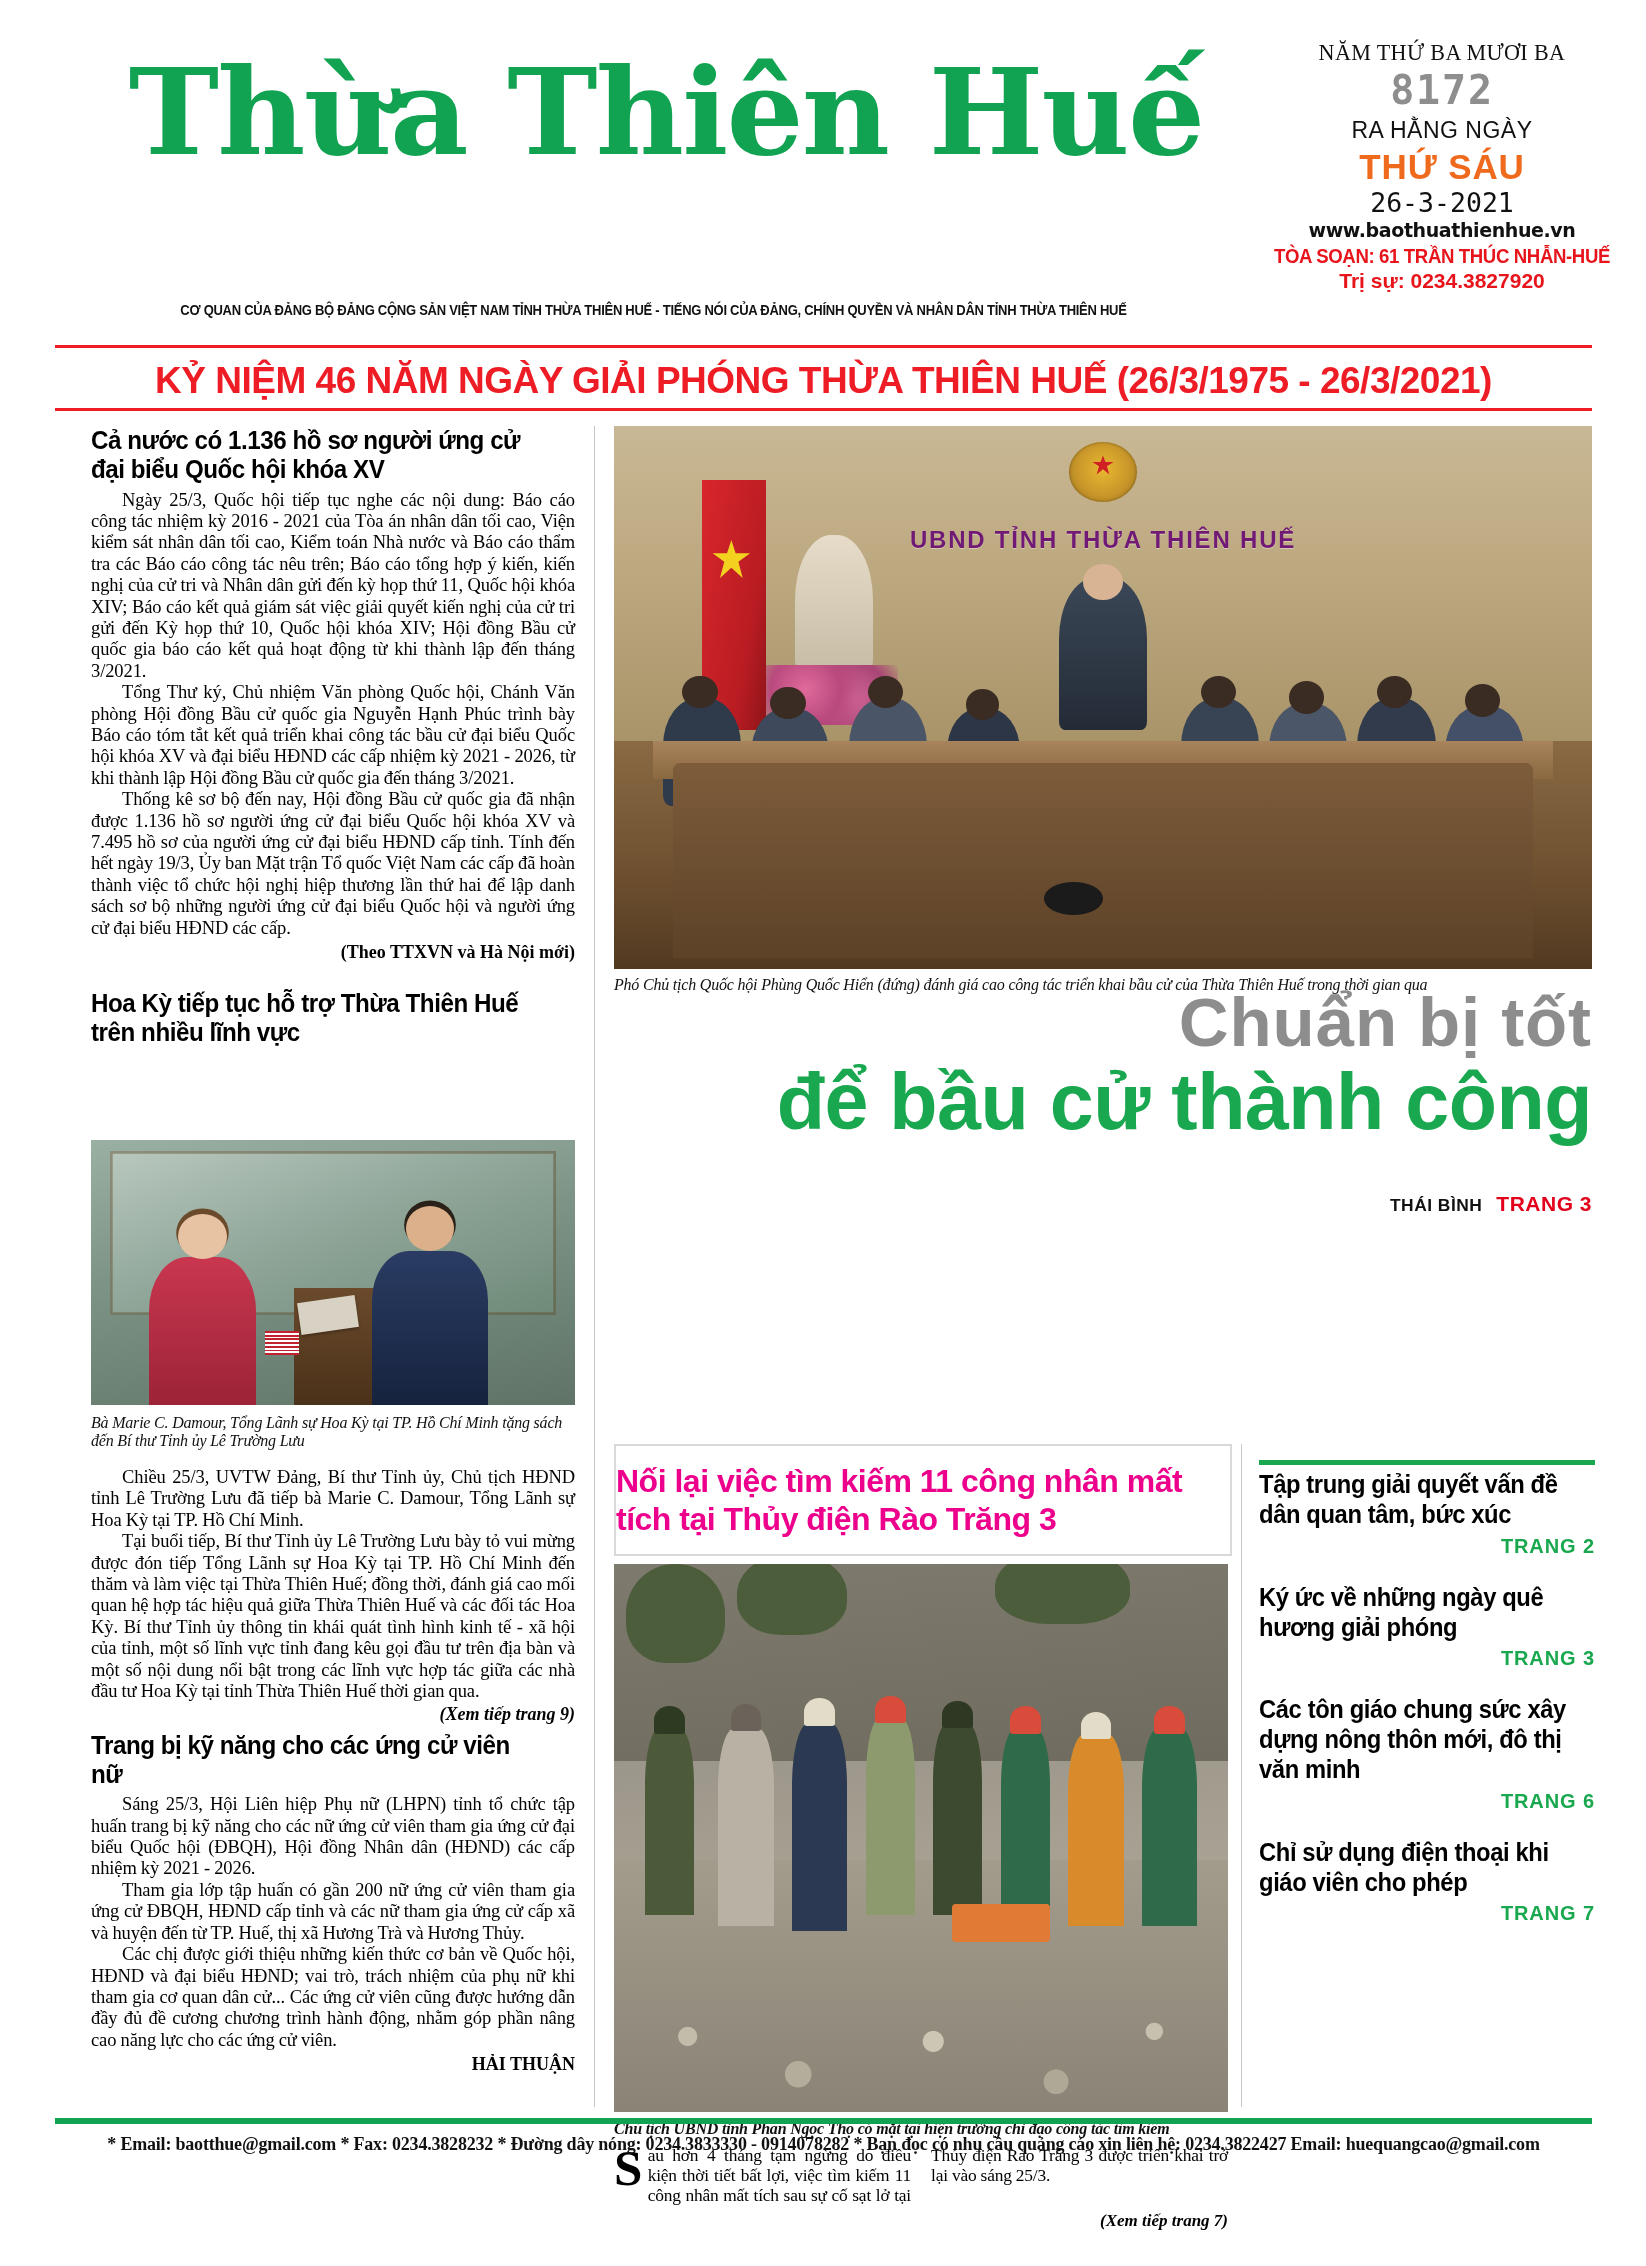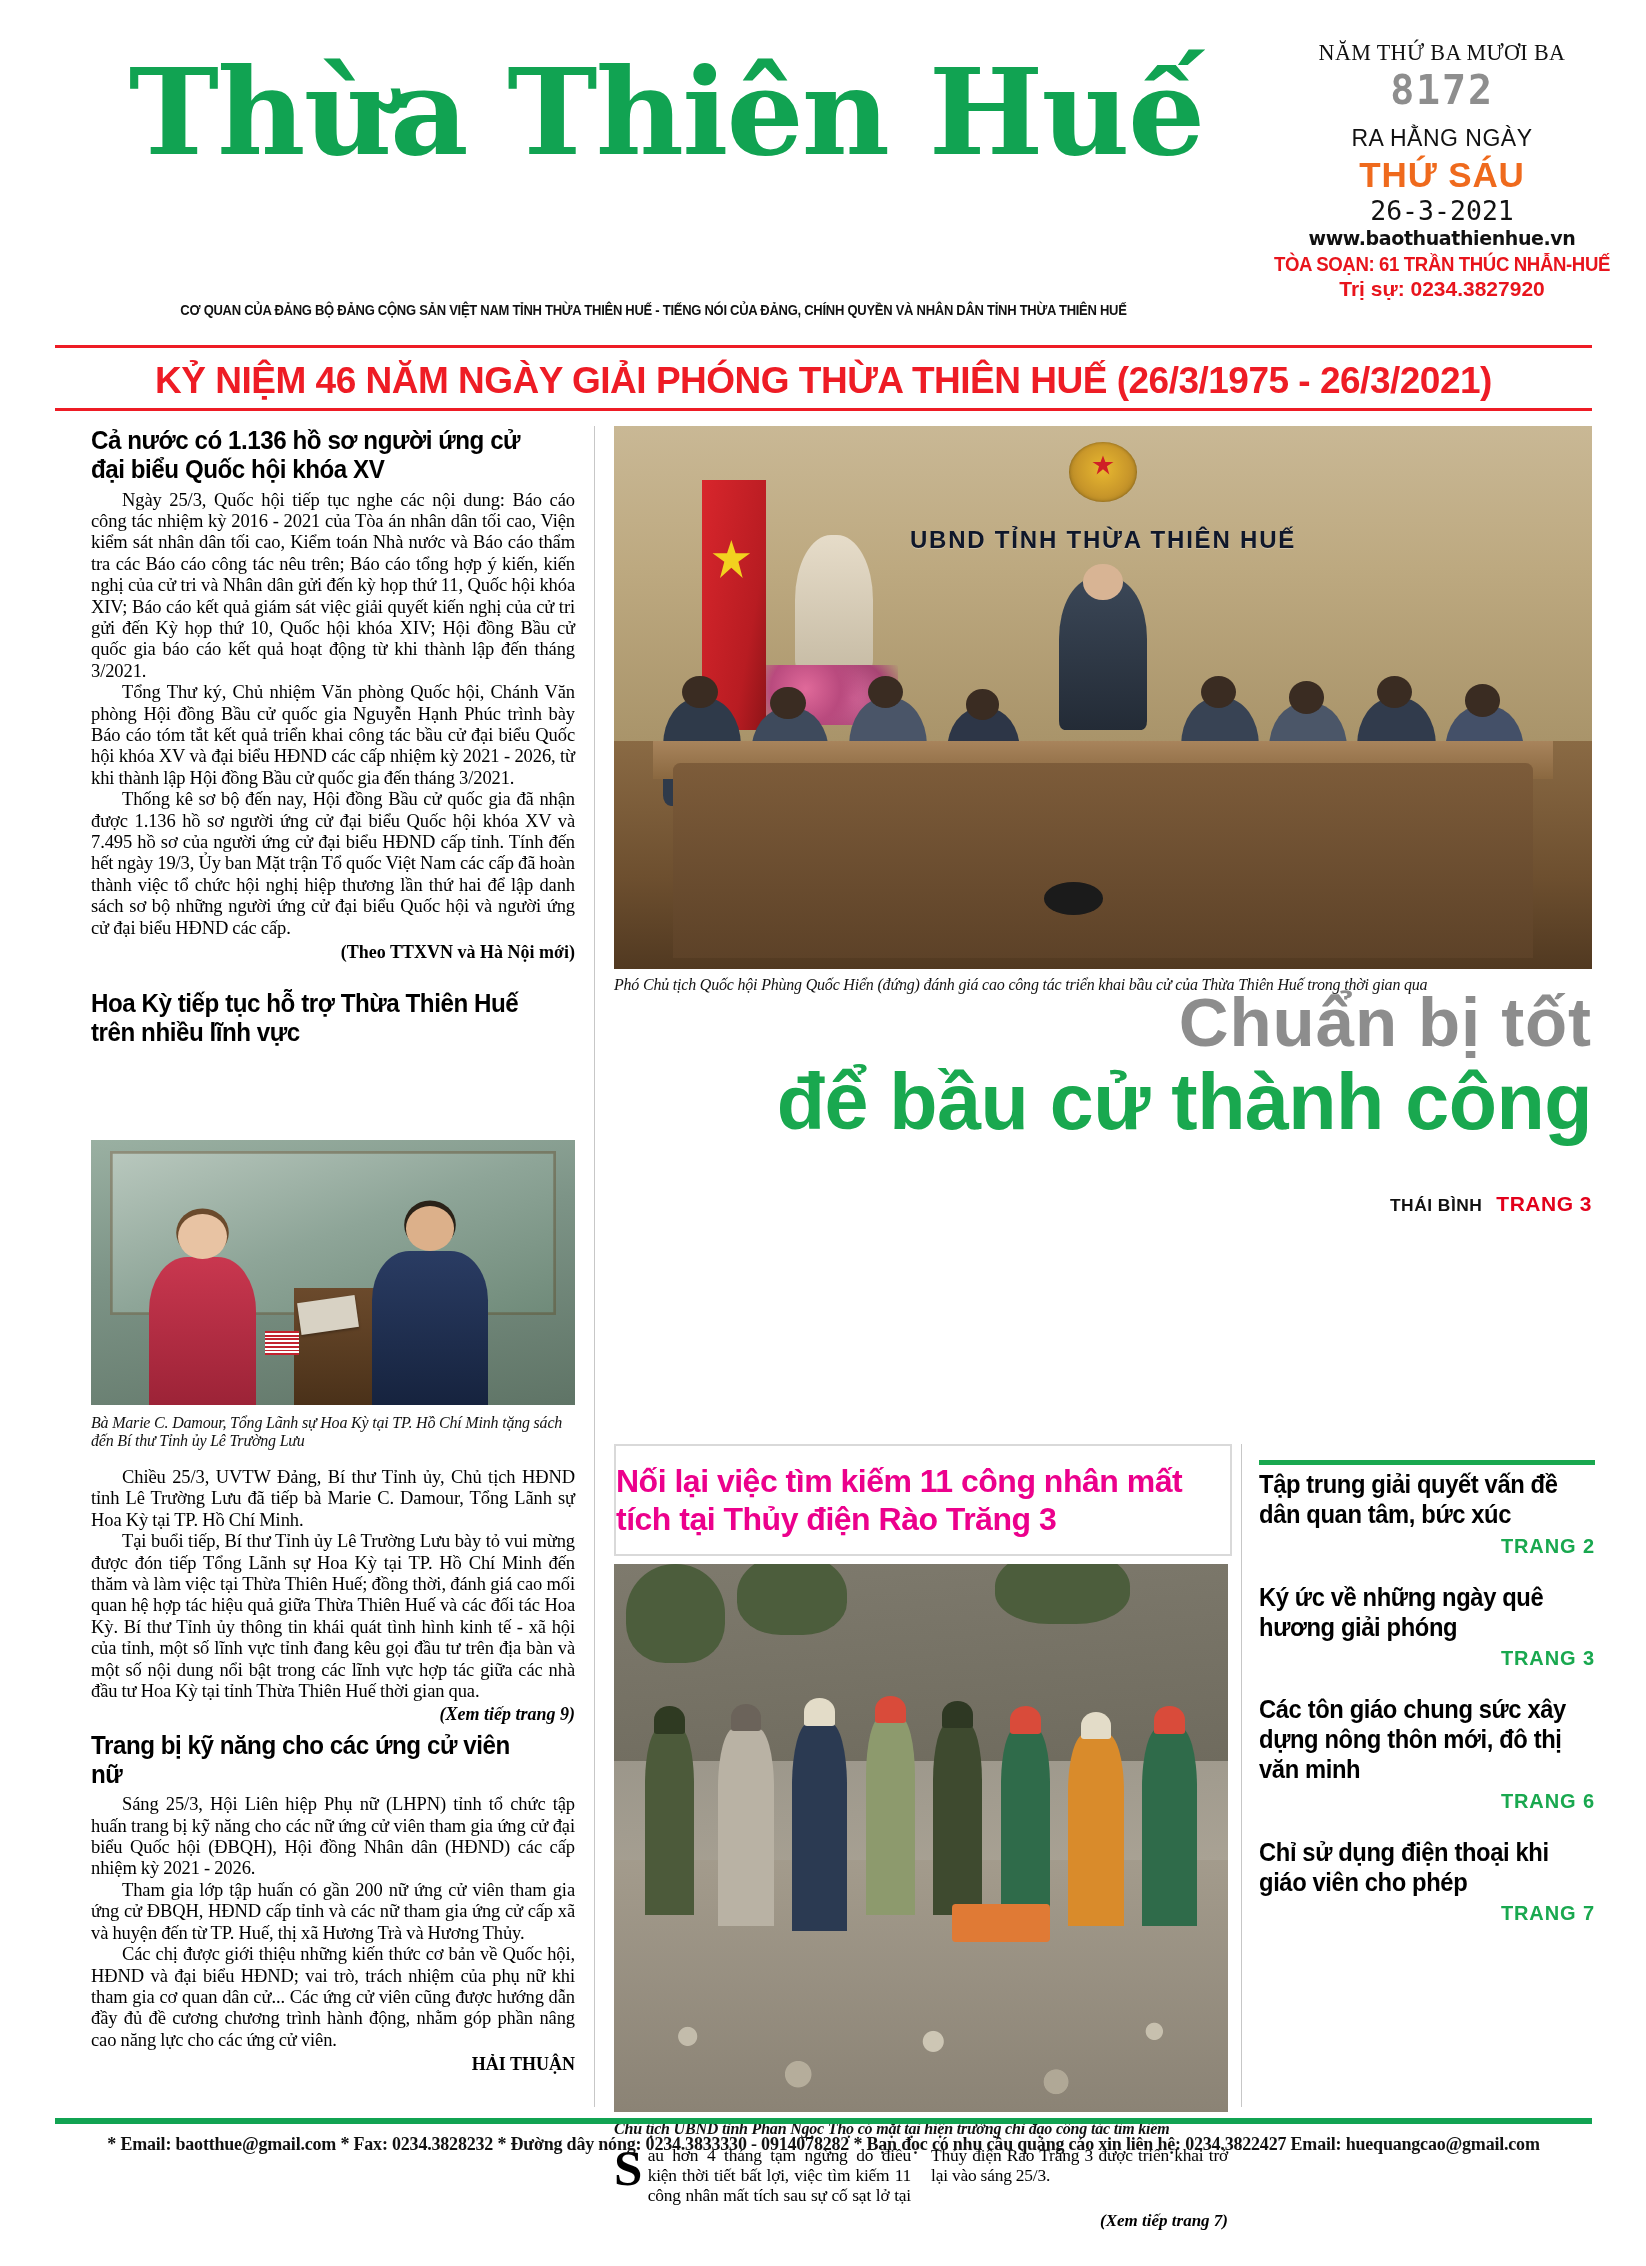--- a/index.html
+++ b/index.html
@@ -48,21 +48,21 @@
   }
   .mr-issue{
     font-family:"DejaVu Sans Mono", monospace;
     font-weight:700;
     font-size:40px;line-height:44px;
     color:#8e8e8e;letter-spacing:1.8px;margin-top:1.8px;
   }
   .mr-daily{
     font-family:"Liberation Sans", sans-serif;
     font-weight:400;
-    font-size:23px;letter-spacing:0.5px;margin-top:13px;color:#111;
+    font-size:23px;letter-spacing:0.5px;margin-top:5px;color:#111;
   }
   .mr-weekday{
     font-family:"Liberation Sans", sans-serif;
     font-weight:700;
     font-size:35px;line-height:40px;margin-top:3.7px;
     color:#ef6a1d;letter-spacing:0.9px;
   }
   .mr-date{
     font-family:"DejaVu Sans Mono", monospace;
     font-size:26.5px;line-height:31px;margin-top:0px;color:#111;letter-spacing:0px;
@@ -125,21 +125,21 @@
   
   .photo{position:absolute;overflow:hidden;background:#c9cdd2;}
 
   
   .p1{left:614px;top:426px;width:978px;height:543px;}
   .p1 .wall{position:absolute;left:0;top:0;width:100%;height:58%;
     background:linear-gradient(180deg,#c9b895 0%,#bda980 45%,#a9946a 100%);}
   .p1 .woodlow{position:absolute;left:0;top:58%;width:100%;height:42%;
     background:linear-gradient(180deg,#8a6a44 0%,#6d4f2f 60%,#513921 100%);}
   .p1 .banner{position:absolute;left:23%;top:17%;width:54%;height:8%;
-    background:rgba(160,140,105,.0);color:#0f172a;
+    background:rgba(160,140,105,.0);color:#701a75;
     font-family:"Liberation Sans", sans-serif;font-weight:700;font-size:24px;
     display:flex;align-items:center;justify-content:center;letter-spacing:1.8px;
     text-shadow:0 0.9px 0 rgba(255,255,255,.35);}
   .p1 .emblem{position:absolute;left:46.5%;top:3%;width:7%;height:11%;
     border-radius:50%;background:radial-gradient(circle at 50% 45%,#e8b830 0%,#c9972a 55%,#9d7520 100%);
     box-shadow:inset 0 0 3.7px rgba(0,0,0,.35);}
   .p1 .emblem:after{content:"";position:absolute;left:34%;top:22%;width:32%;height:32%;
     background:#cf2026;clip-path:polygon(50% 0,61% 35%,98% 35%,68% 57%,79% 100%,50% 73%,21% 100%,32% 57%,2% 35%,39% 35%);}
   .p1 .flag{position:absolute;left:9%;top:10%;width:6.5%;height:46%;
     background:linear-gradient(100deg,#d8262c 0%,#b81c22 70%,#8e1418 100%);}

